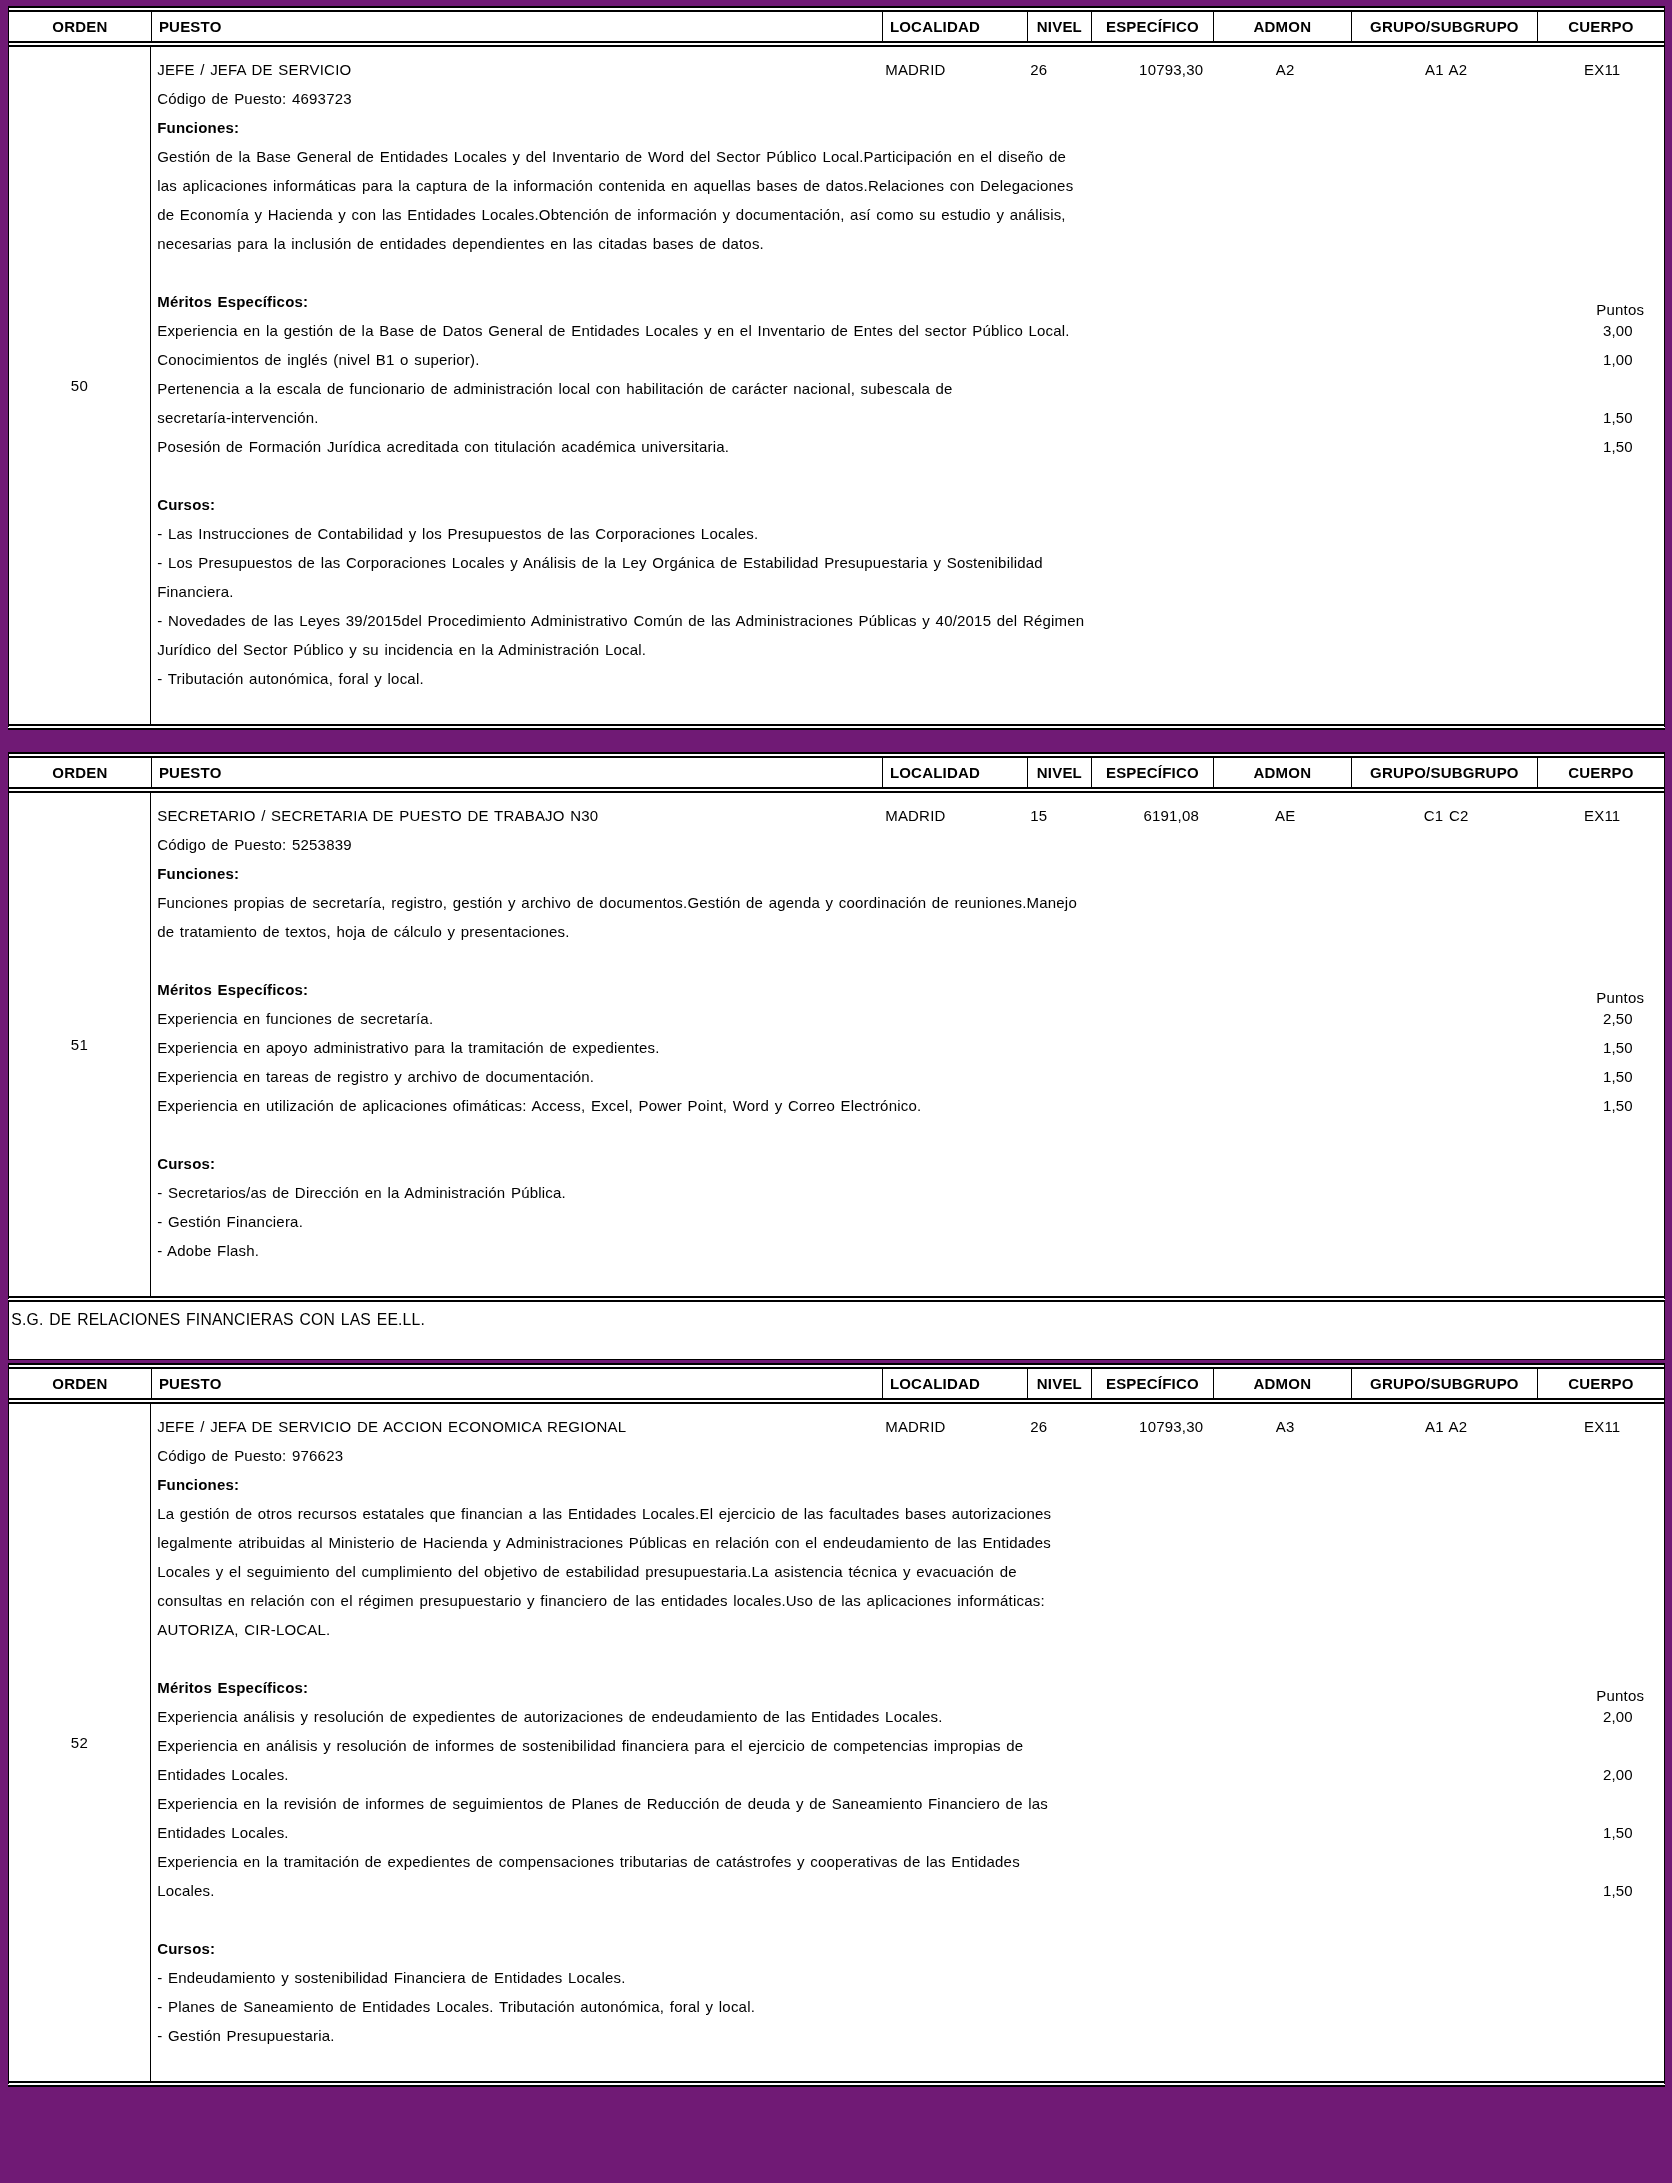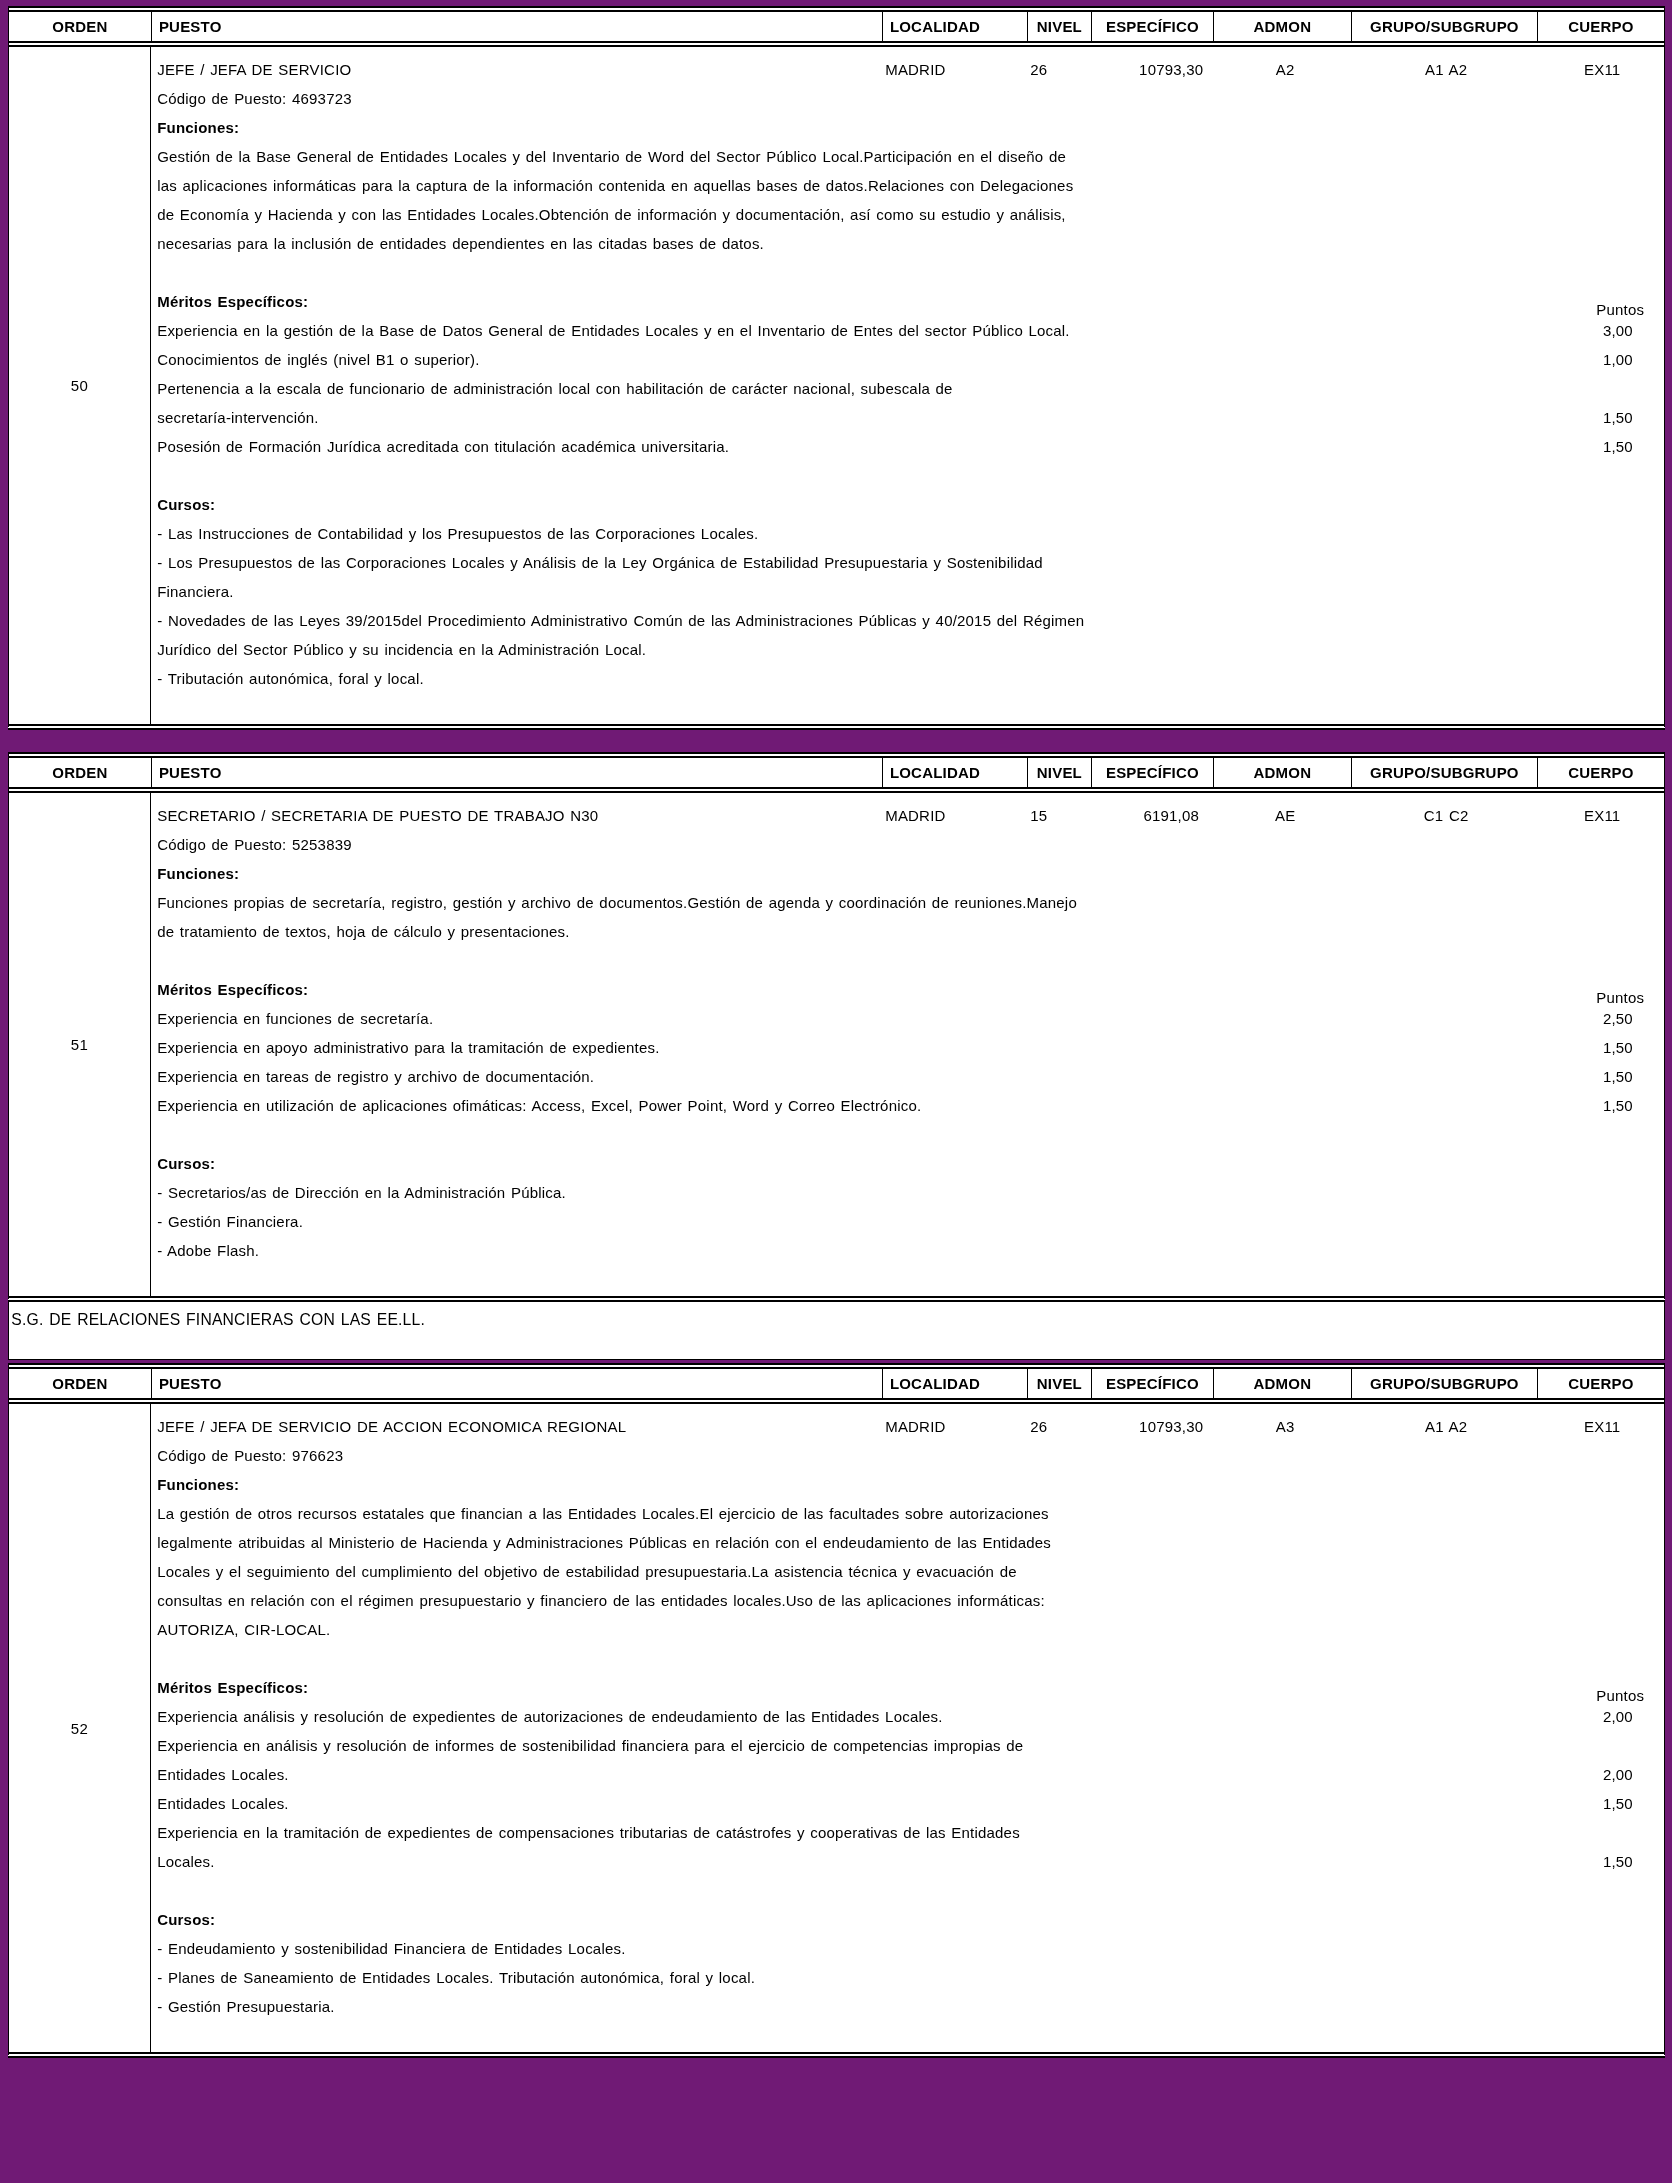--- a/index.html
+++ b/index.html
@@ -147,30 +147,31 @@
           <div class="hcell al-center" style="width: 127px;">CUERPO</div>
         </div>
         <div class="trow">
           <div class="orden-cell">
             <span>52</span>
           </div>
           <div class="content-cell">
             <div class="line"><span>JEFE / JEFA DE SERVICIO DE ACCION ECONOMICA REGIONAL</span><span class="v v-localidad">MADRID</span><span class="v v-nivel">26</span><span class="v v-especifico">10793,30</span><span class="v v-admon">A3</span><span class="v v-grupo">A1 A2</span><span class="v v-cuerpo">EX11</span></div>
             <div class="line"><span>Código de Puesto: 976623</span></div>
             <div class="line"><span class="bold">Funciones:</span></div>
-            <div class="line"><span>La gestión de otros recursos estatales que financian a las Entidades Locales.El ejercicio de las facultades sobre autorizaciones</span></div>
+            <div class="line"><span>La gestión de otros recursos estatales que financian a las Entidades Locales.El ejercicio de las facultades bases autorizaciones</span></div>
             <div class="line"><span>legalmente atribuidas al Ministerio de Hacienda y Administraciones Públicas en relación con el endeudamiento de las Entidades</span></div>
             <div class="line"><span>Locales y el seguimiento del cumplimiento del objetivo de estabilidad presupuestaria.La asistencia técnica y evacuación de</span></div>
             <div class="line"><span>consultas en relación con el régimen presupuestario y financiero de las entidades locales.Uso de las aplicaciones informáticas:</span></div>
             <div class="line"><span>AUTORIZA, CIR-LOCAL.</span></div>
             <div class="line blank"></div>
             <div class="line"><span class="bold">Méritos Específicos:</span><span class="plabel">Puntos</span></div>
             <div class="line"><span>Experiencia análisis y resolución de expedientes de autorizaciones de endeudamiento de las Entidades Locales.</span><span class="pts">2,00</span></div>
             <div class="line"><span>Experiencia en análisis y resolución de informes de sostenibilidad financiera para el ejercicio de competencias impropias de</span></div>
             <div class="line"><span>Entidades Locales.</span><span class="pts">2,00</span></div>
+            <div class="line"><span>Experiencia en la revisión de informes de seguimientos de Planes de Reducción de deuda y de Saneamiento Financiero de las</span></div>
             <div class="line"><span>Entidades Locales.</span><span class="pts">1,50</span></div>
             <div class="line"><span>Experiencia en la tramitación de expedientes de compensaciones tributarias de catástrofes y cooperativas de las Entidades</span></div>
             <div class="line"><span>Locales.</span><span class="pts">1,50</span></div>
             <div class="line blank"></div>
             <div class="line"><span class="bold">Cursos:</span></div>
             <div class="line"><span>- Endeudamiento y sostenibilidad Financiera de Entidades Locales.</span></div>
             <div class="line"><span>- Planes de Saneamiento de Entidades Locales. Tributación autonómica, foral y local.</span></div>
             <div class="line"><span>- Gestión Presupuestaria.</span></div>
           </div>
         </div>

